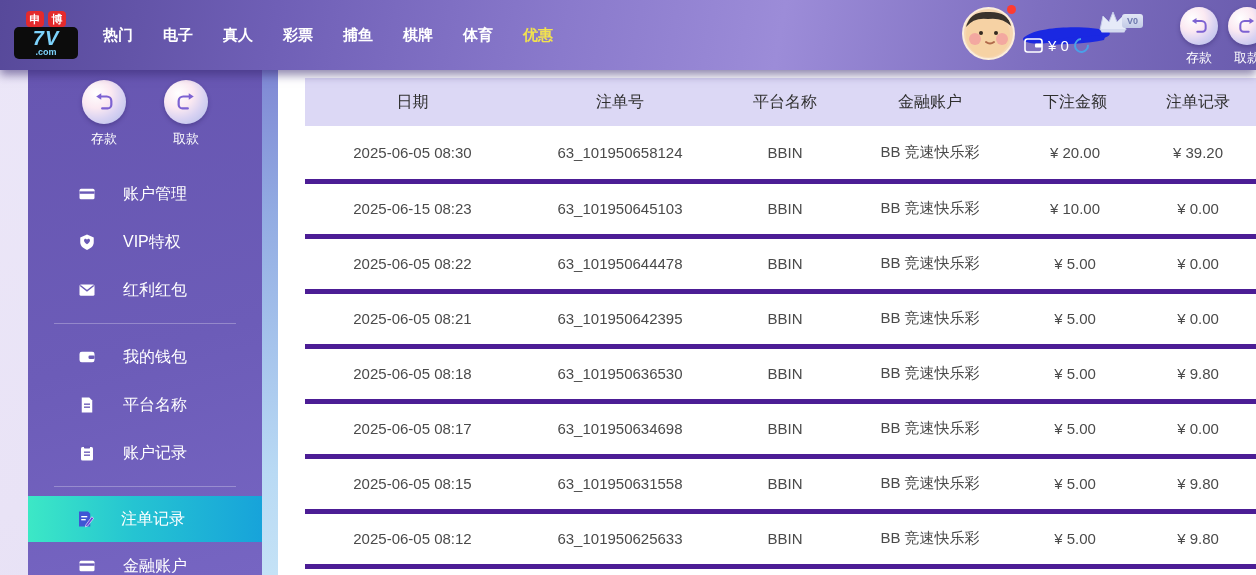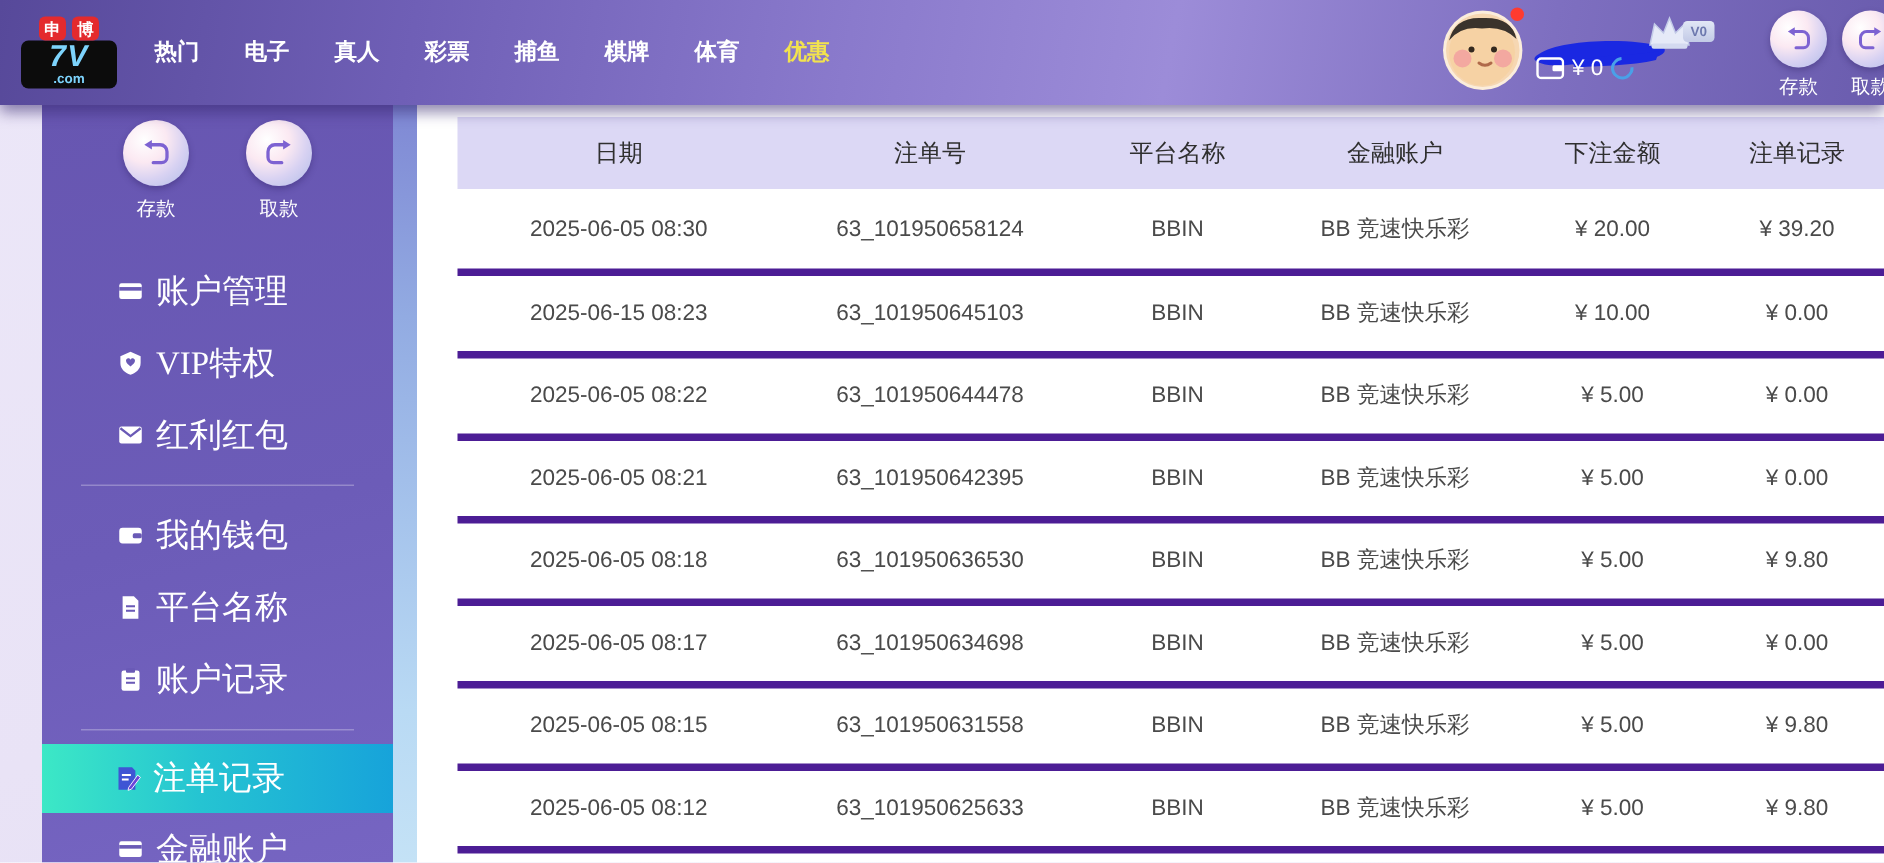--- a/index.html
+++ b/index.html
@@ -36,21 +36,21 @@
     background:radial-gradient(circle at 32% 30%,#ffffff 0%,#fbe9f2 35%,#d8d2f2 62%,#aebbe8 100%);
     display:flex; align-items:center; justify-content:center; box-shadow:0 2px 4px rgba(40,25,90,.35); }
 
   
   .sidebar { position:absolute; left:28px; top:70px; width:234px; height:505px; z-index:20;
     background:linear-gradient(165deg,#6756b1 0%,#6c5cb8 55%,#7665c2 100%); }
   .quick-actions { display:flex; justify-content:center; gap:22px; padding-top:10px; }
   .qa { width:60px; text-align:center; color:#fff; font-size:13px; cursor:pointer; }
   .qa .qa-circle { width:44px; height:44px; margin-bottom:6px; }
   .menu { margin-top:22px; }
-  .menu-item { display:flex; align-items:center; height:48px; padding-left:50px; gap:8px; color:#fff; font-size:22px; cursor:pointer;font-family:Liberation Serif, serif; }
+  .menu-item { display:flex; align-items:center; height:48px; padding-left:50px; gap:27px; color:#fff; font-size:16px; cursor:pointer; }
   .menu-item svg { flex:none; }
   .menu-item.active { height:46px; background:linear-gradient(90deg,#3ce8c6 0%,#25c4d2 45%,#17a3da 100%);padding-left:48px; }
   .divider { height:1px; background:rgba(255,255,255,.28); margin:9px 26px; }
 
   
   .blue-strip { position:absolute; left:262px; top:70px; width:16px; height:505px; z-index:10;
     background:linear-gradient(180deg,#7f88d4 0%,#92abe2 28%,#a6c4ec 55%,#b9daf4 80%,#c4e2f6 100%); }
   .main { position:absolute; left:278px; top:70px; width:978px; height:505px; background:#fff; z-index:5; }
   .bet-table { position:absolute; left:27px; top:8px; width:951px; border-collapse:collapse; table-layout:fixed; }
   .bet-table th { background:#dcd8f5; height:48px; font-size:16px; font-weight:400; color:#2f2f2f; text-align:center; }

